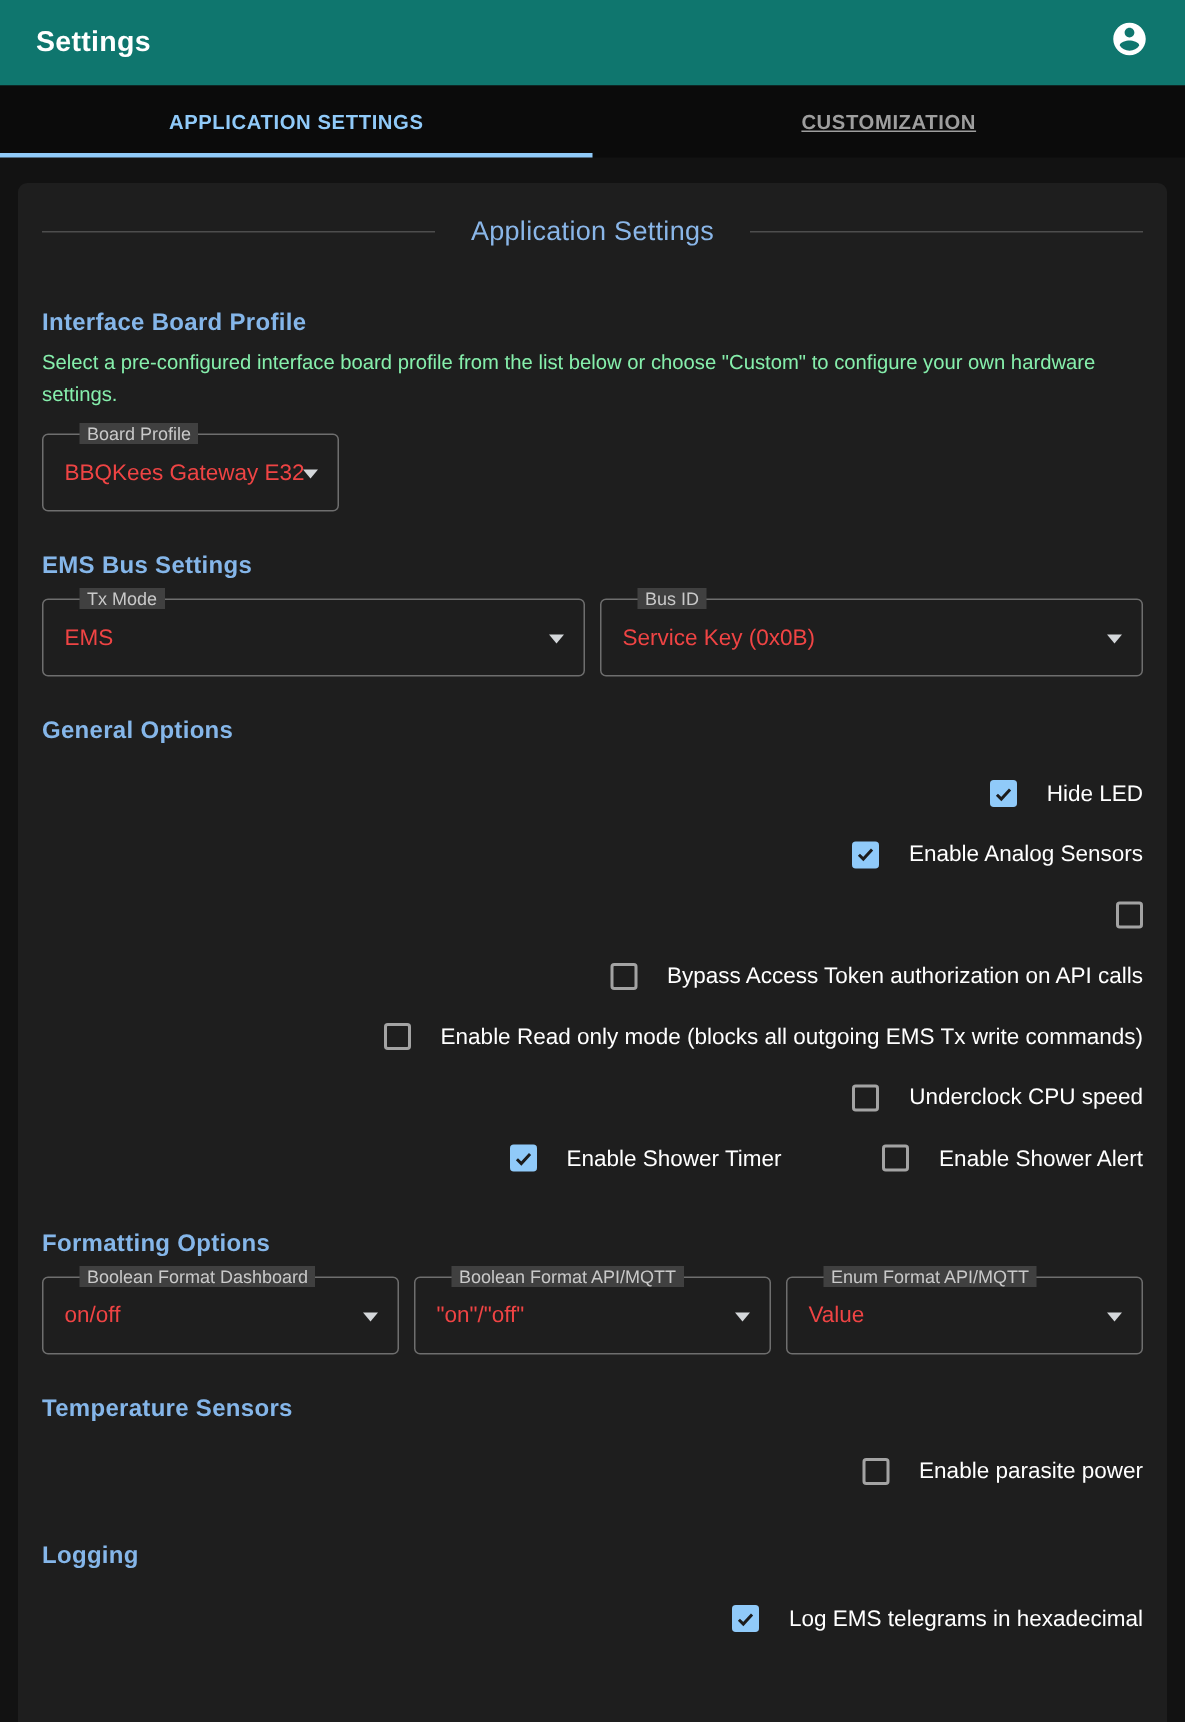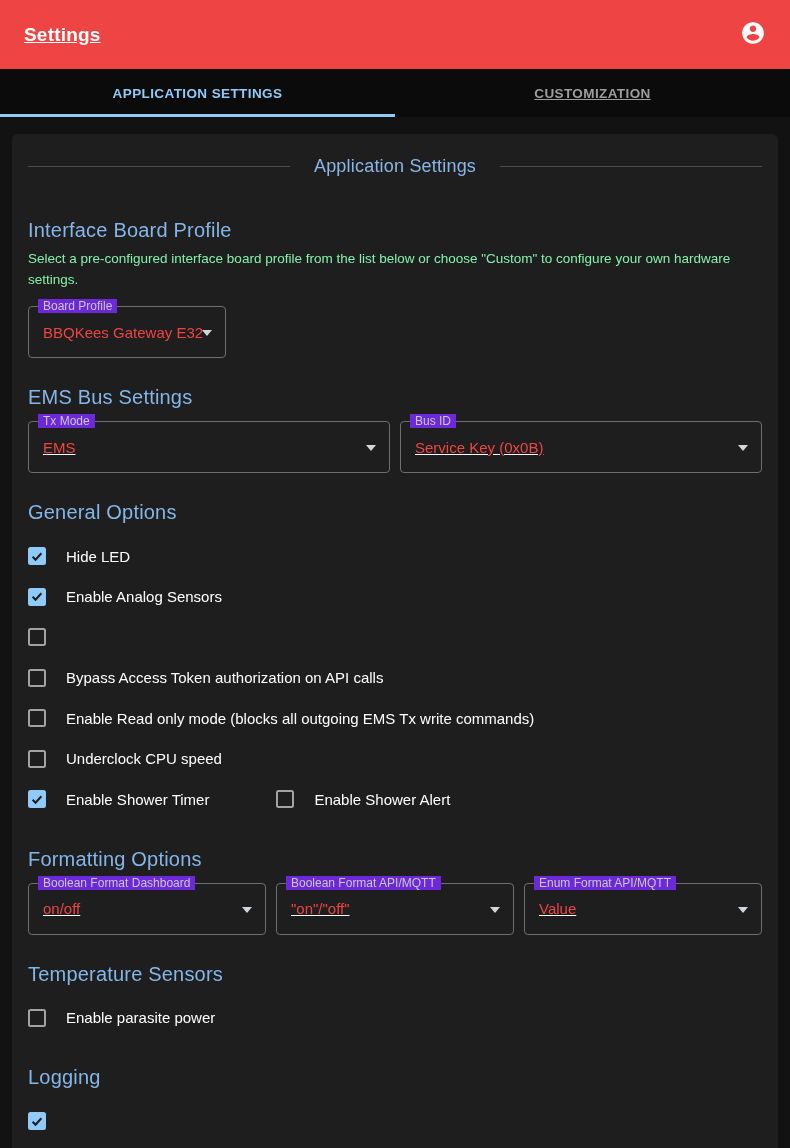--- a/index.html
+++ b/index.html
@@ -5,24 +5,23 @@
   * { margin:0; padding:0; box-sizing:border-box; }
   html,body { width:790px; height:1148px; overflow:hidden; }
   body {
     font-family:"Liberation Sans","DejaVu Sans",sans-serif;
     background:#121212; color:#fff;
     -webkit-font-smoothing:antialiased;
   }
 
   
   .appbar {
-    height:69px; background:#ef4444;
+    height:57px; background:#0f766e;
     display:flex; align-items:center;
     padding:0 20px 0 24px;
-    text-decoration:underline;
   }
   .appbar-title { font-size:19px; font-weight:bold; color:#ffffff; letter-spacing:0.2px; }
   .appbar-spacer { flex:1; }
   .icon-btn { width:34px; height:34px; display:flex; align-items:center; justify-content:center; cursor:pointer; }
   .icon-btn svg { width:26px; height:26px; }
 
   
   .tabs {
     position:relative; height:48px; background:#0b0b0b;
     display:flex;
@@ -47,56 +46,56 @@
     min-height:1060px;
   }
 
   .divider-title { display:flex; align-items:center; margin-bottom:14px; }
   .divider-title .line { flex:1; height:1px; background:#4d4d4d; }
   .divider-title .text {
     padding:0 24px; font-size:18px; color:#8ab6e8; letter-spacing:0.2px;
   }
 
   .section-heading {
-    font-size:20px; font-weight:normal; color:#85b6e9; letter-spacing:0.2px;
+    font-size:16px; font-weight:bold; color:#85b6e9; letter-spacing:0.2px;
     margin:28px 0 12px 0;
   }
   .section-heading.first { margin-top:42px; margin-bottom:6px; }
 
   .help-text {
     color:#86efac; font-size:13.5px; line-height:21px; max-width:730px;
     margin-bottom:16px;
   }
 
   
   .select {
     position:relative; height:52px;
     border:1px solid #6e6e6e; border-radius:4px;
     display:flex; align-items:center;
     padding:0 34px 0 14px;
     cursor:pointer; background:transparent;
   }
   .select .float-label {
-    position:absolute; top:-8px; left:9px;
-    background:#6d28d9; padding:0 5px;
+    position:absolute; top:-8px; left:24px;
+    background:#404040; padding:0 5px;
     font-size:12px; color:#c9c9c9; white-space:nowrap;
   }
   .select .value { font-size:15px; color:#ef4444; white-space:nowrap; }
   .select .caret {
     position:absolute; right:13px; top:50%; margin-top:-2px;
     width:0; height:0;
     border-left:5.5px solid transparent; border-right:5.5px solid transparent;
     border-top:6px solid #d4d7da;
   }
   .select-narrow { width:198px; }
-  .select-row { display:flex; gap:10px; margin-bottom:4px;text-decoration:underline; }
+  .select-row { display:flex; gap:10px; margin-bottom:4px; }
   .select-row .select { flex:1; }
 
   
-  .check-row { display:flex; align-items:center; height:40.5px; }
+  .check-row { display:flex; align-items:center; height:40.5px;justify-content:flex-end; }
   .check-item { display:flex; align-items:center; cursor:pointer; }
   .check-item + .check-item { margin-left:19px;padding-left:48px; }
   .checkbox {
     width:18px; height:18px; border-radius:2.5px; flex:none;
     border:2px solid #a3a3a3; background:transparent;
     display:flex; align-items:center; justify-content:center;
   }
   .checkbox svg { width:15px; height:15px; display:none; }
   .checkbox.checked { background:#90caf9; border-color:#90caf9; }
   .checkbox.checked svg { display:block; }
@@ -242,19 +241,20 @@
   </div>
 
   <h2 class="section-heading">Logging</h2>
   <div class="check-row">
     <div class="check-item">
       <span class="checkbox checked">
           <svg viewBox="0 0 24 24">
             <path fill="none" stroke="#1c1c1c" stroke-width="3.4" d="M4.5 12.5l5 5 10-11"></path>
           </svg>
         </span>
+      <span class="check-label">Log EMS telegrams in hexadecimal</span>
     </div>
   </div>
   <div class="check-row">
     
   </div>
 
 </main>
 
 </body></html>

